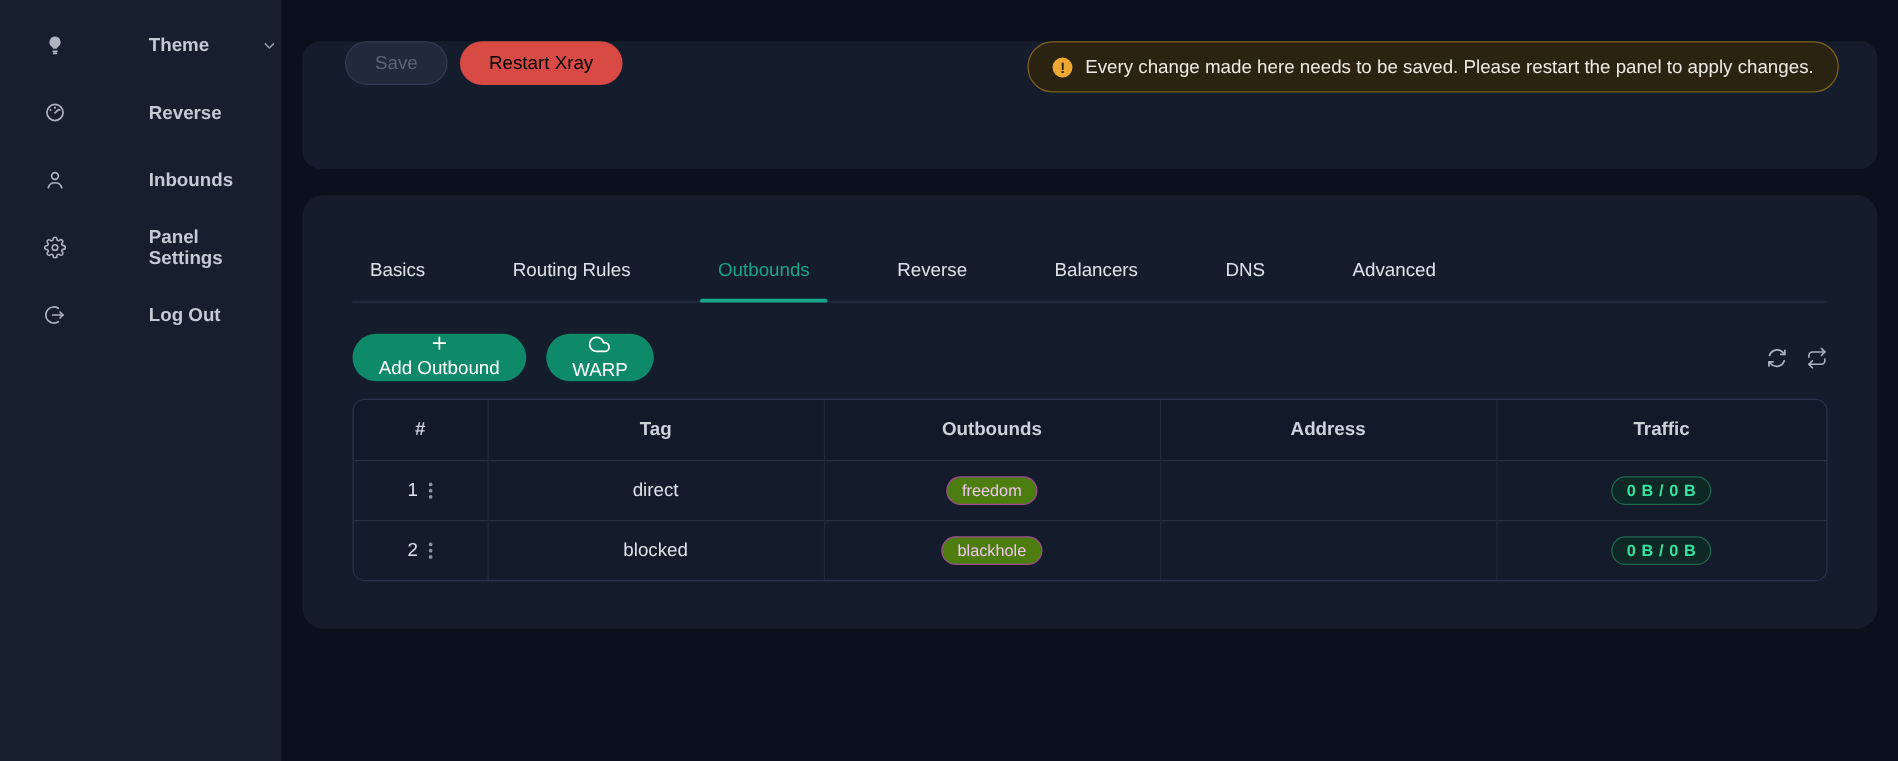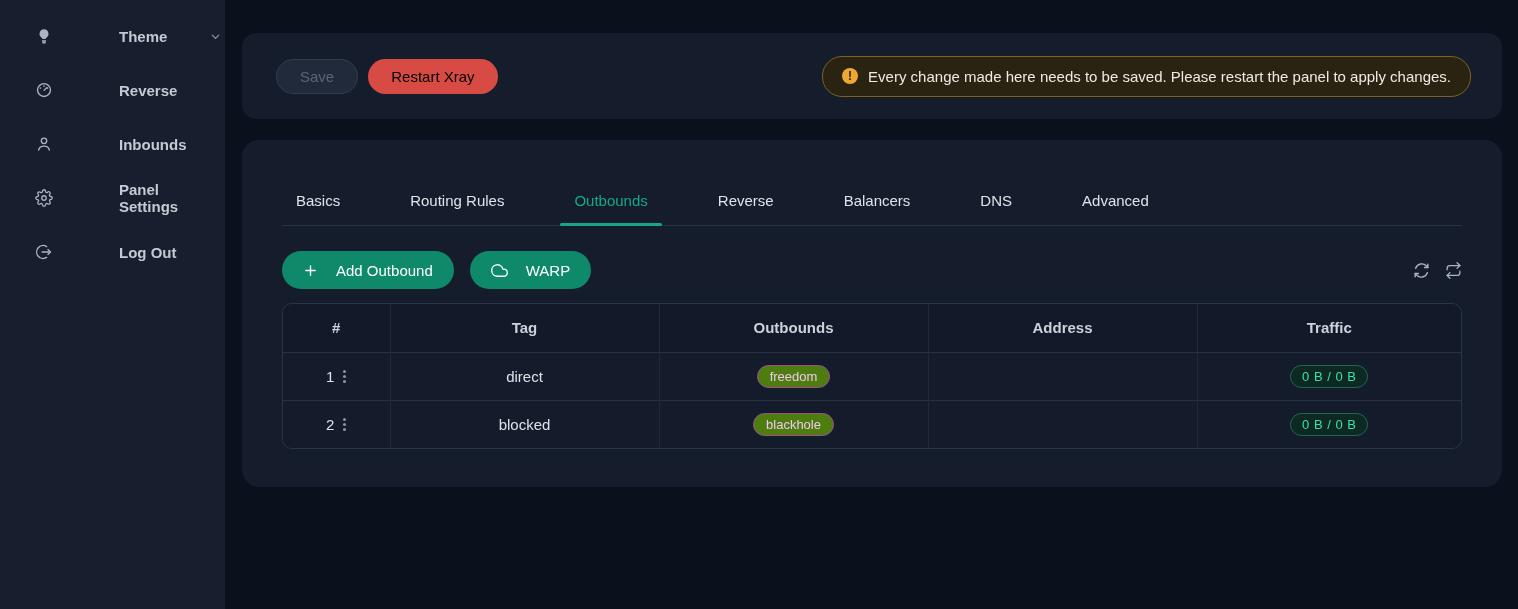--- a/index.html
+++ b/index.html
@@ -46,22 +46,22 @@
   .side-item.active .s-icon{color:#ffffff;}
   .side-item .chev{margin-left:auto;margin-right:22px;color:#8d95a3;display:flex;}
 
   
   .main{flex:1;height:100%;padding:33px 16px 0 17px;}
   .card{
     background:var(--card-bg);
     border-radius:14px;
   }
   .toolbar-card{
-    height:86px;
-    display:flex;align-items:center;
+    height:102px;
+    display:flex;align-items:flex-start;
     padding:0 31px 0 34px;
     margin-bottom:21px;
   }
   .btn{
     border:none;border-radius:18px;height:35px;
     padding:0 23px;font-size:15px;cursor:pointer;
     font-family:"Liberation Sans",sans-serif;
   }
   .btn-save{
     background:#212a3a;border:1px solid #323c52;color:#5b6474;margin-right:10px;
@@ -92,25 +92,26 @@
     color:#dfe3e9;cursor:pointer;position:relative;white-space:nowrap;
   }
   .tab.active{color:var(--tab-active);}
   .tab.active::after{
     content:"";position:absolute;left:0;right:0;bottom:-1px;height:3px;
     background:var(--tab-active);border-radius:2px;
   }
 
   .actions-row{display:flex;align-items:center;margin-top:25px;}
   .btn-green{
-    display:inline-flex;align-items:center;gap:18px;
+    display:inline-flex;align-items:center;gap:4px;
     background:var(--accent-green);color:#fff;
     height:38px;border-radius:19px;border:none;
     padding:0 21px;font-size:15px;cursor:pointer;
     font-family:"Liberation Sans",sans-serif;
+    flex-direction:column;
   }
   .btn-green + .btn-green{margin-left:16px;}
   .icon-tools{margin-left:auto;display:flex;align-items:center;gap:14px;color:#aab3c0;}
   .icon-btn{display:flex;cursor:pointer;background:none;border:none;color:#aab3c0;padding:0;}
 
   
   .table-wrap{
     margin-top:14px;
     border:1px solid var(--line);
     border-radius:10px;overflow:hidden;
@@ -135,21 +136,21 @@
     box-shadow:0 -5px 0 #8b93a1,0 5px 0 #8b93a1;
     display:inline-block;margin-left:9px;
   }
   .badge-protocol{
     display:inline-block;padding:3px 12px;border-radius:12px;
     background:#4d7c0f;border:1px solid #A14C92;color:#EFC9EE;font-size:13px;
   }
   .badge-traffic{
     display:inline-block;padding:3px 11px;border-radius:12px;
     background:#0E2823;border:1px solid #20684F;color:#36E3A3;
-    font-size:13px;font-weight:400;letter-spacing:0.5px;
+    font-size:13px;font-weight:700;letter-spacing:0.5px;
   }
   svg{display:block;}
 </style>
 </head>
 <body>
 
 <div class="app">
 
   <aside class="sidebar">
 

